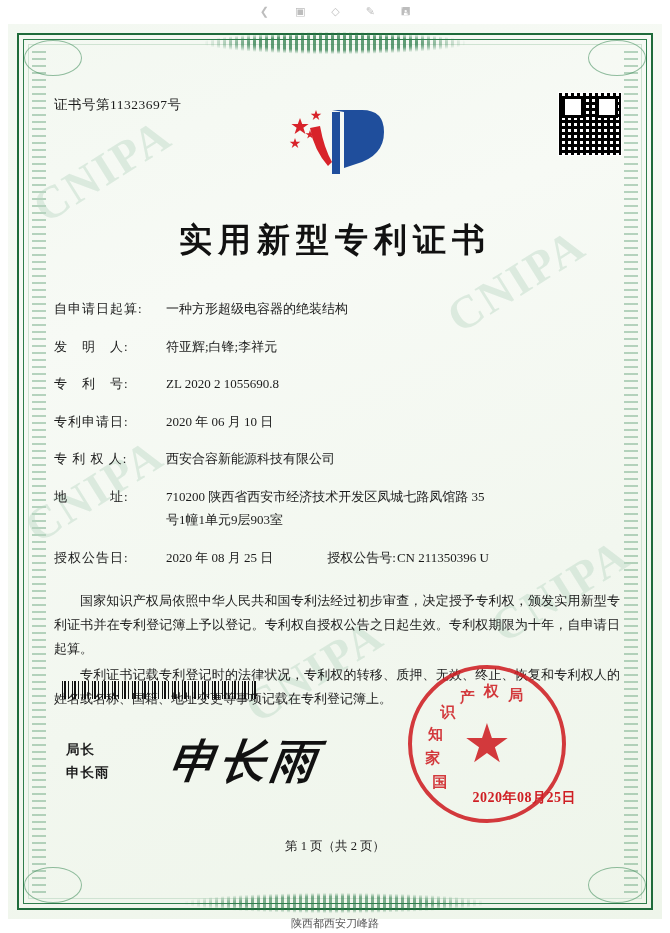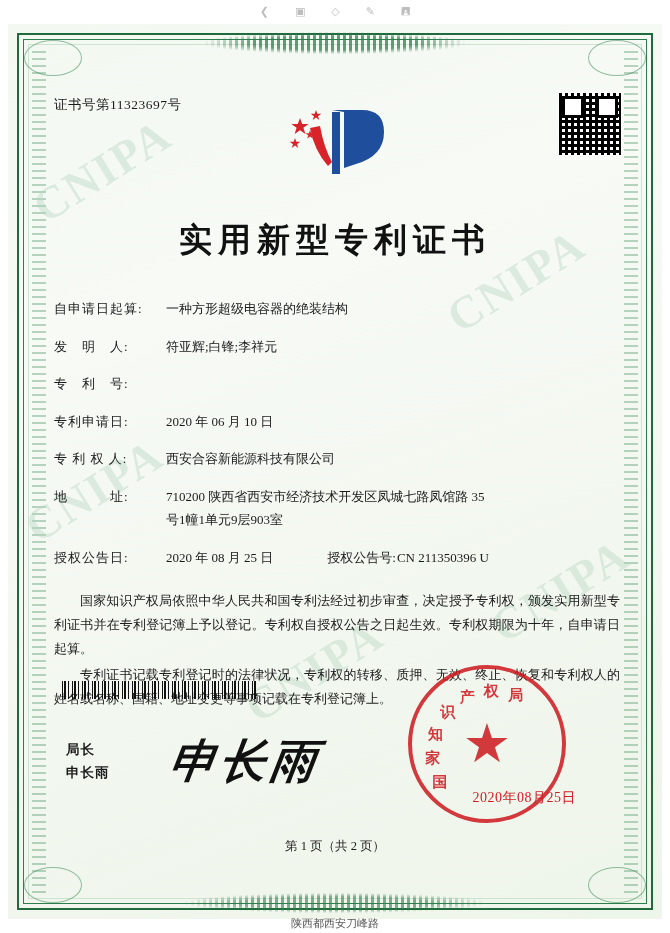--- a/index.html
+++ b/index.html
@@ -295,21 +295,21 @@
     color: #cf1f24;
     transform-origin: 0 0;
   }
   .seal-date {
     position: absolute;
     right: 52px;
     bottom: 78px;
     color: #cf1f24;
     font-size: 14px;
     letter-spacing: .5px;
-    font-weight: 400;
+    font-weight: 700;
   }
 
   .page-foot {
     position: absolute;
     left: 0; right: 0;
     bottom: 30px;
     text-align: center;
     font-size: 12.5px;
   }
 
@@ -382,20 +382,21 @@
         <div class="val">一种方形超级电容器的绝装结构</div>
       </div>
 
       <div class="row">
         <div class="lbl">发　明　人:</div>
         <div class="val">符亚辉;白锋;李祥元</div>
       </div>
 
       <div class="row">
         <div class="lbl">专　利　号:</div>
+        <div class="val">ZL 2020 2 1055690.8</div>
       </div>
 
       <div class="row">
         <div class="lbl">专利申请日:</div>
         <div class="val">2020 年 06 月 10 日</div>
       </div>
 
       <div class="row">
         <div class="lbl">专 利 权 人:</div>
         <div class="val">西安合容新能源科技有限公司</div>

